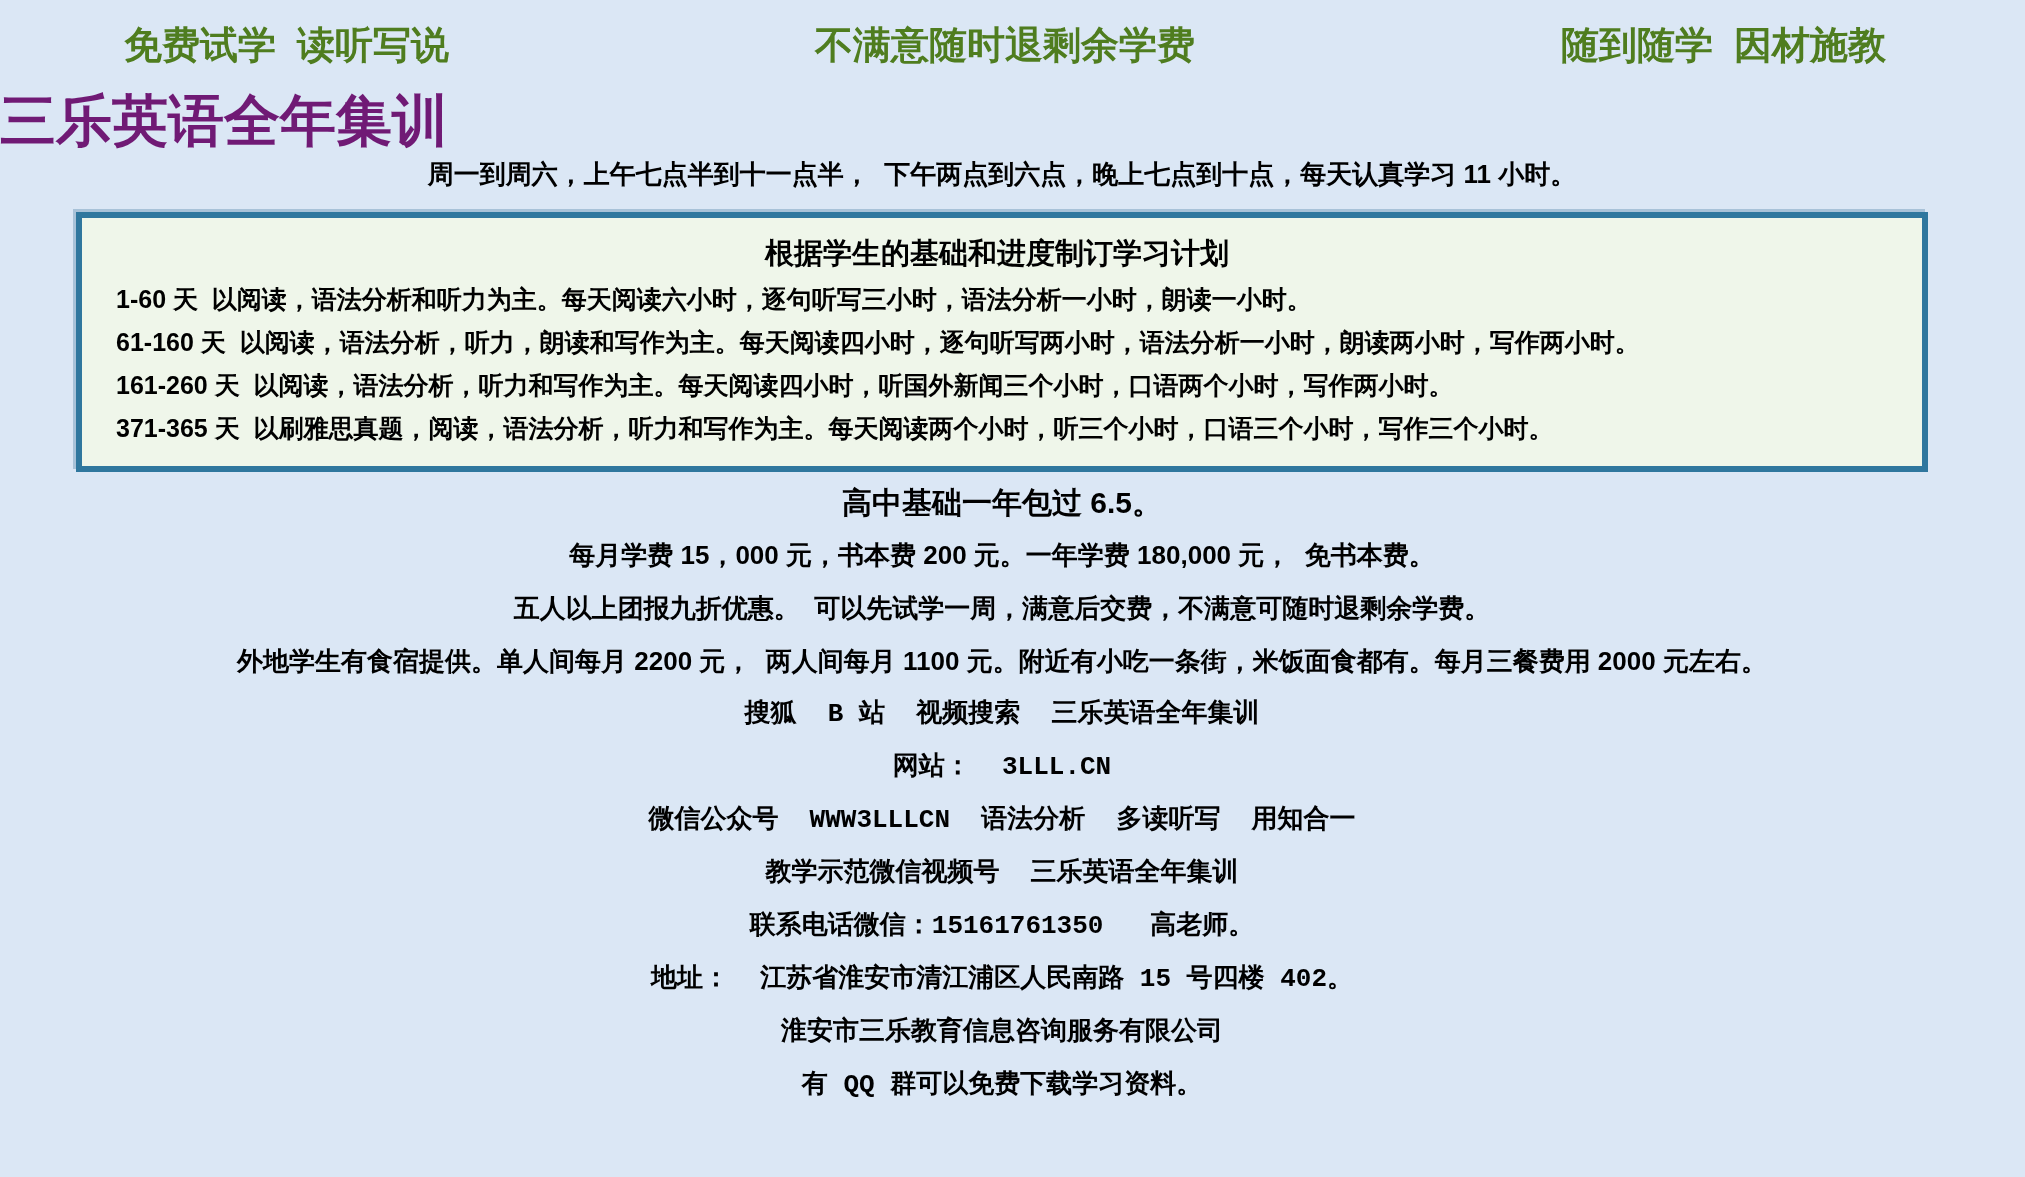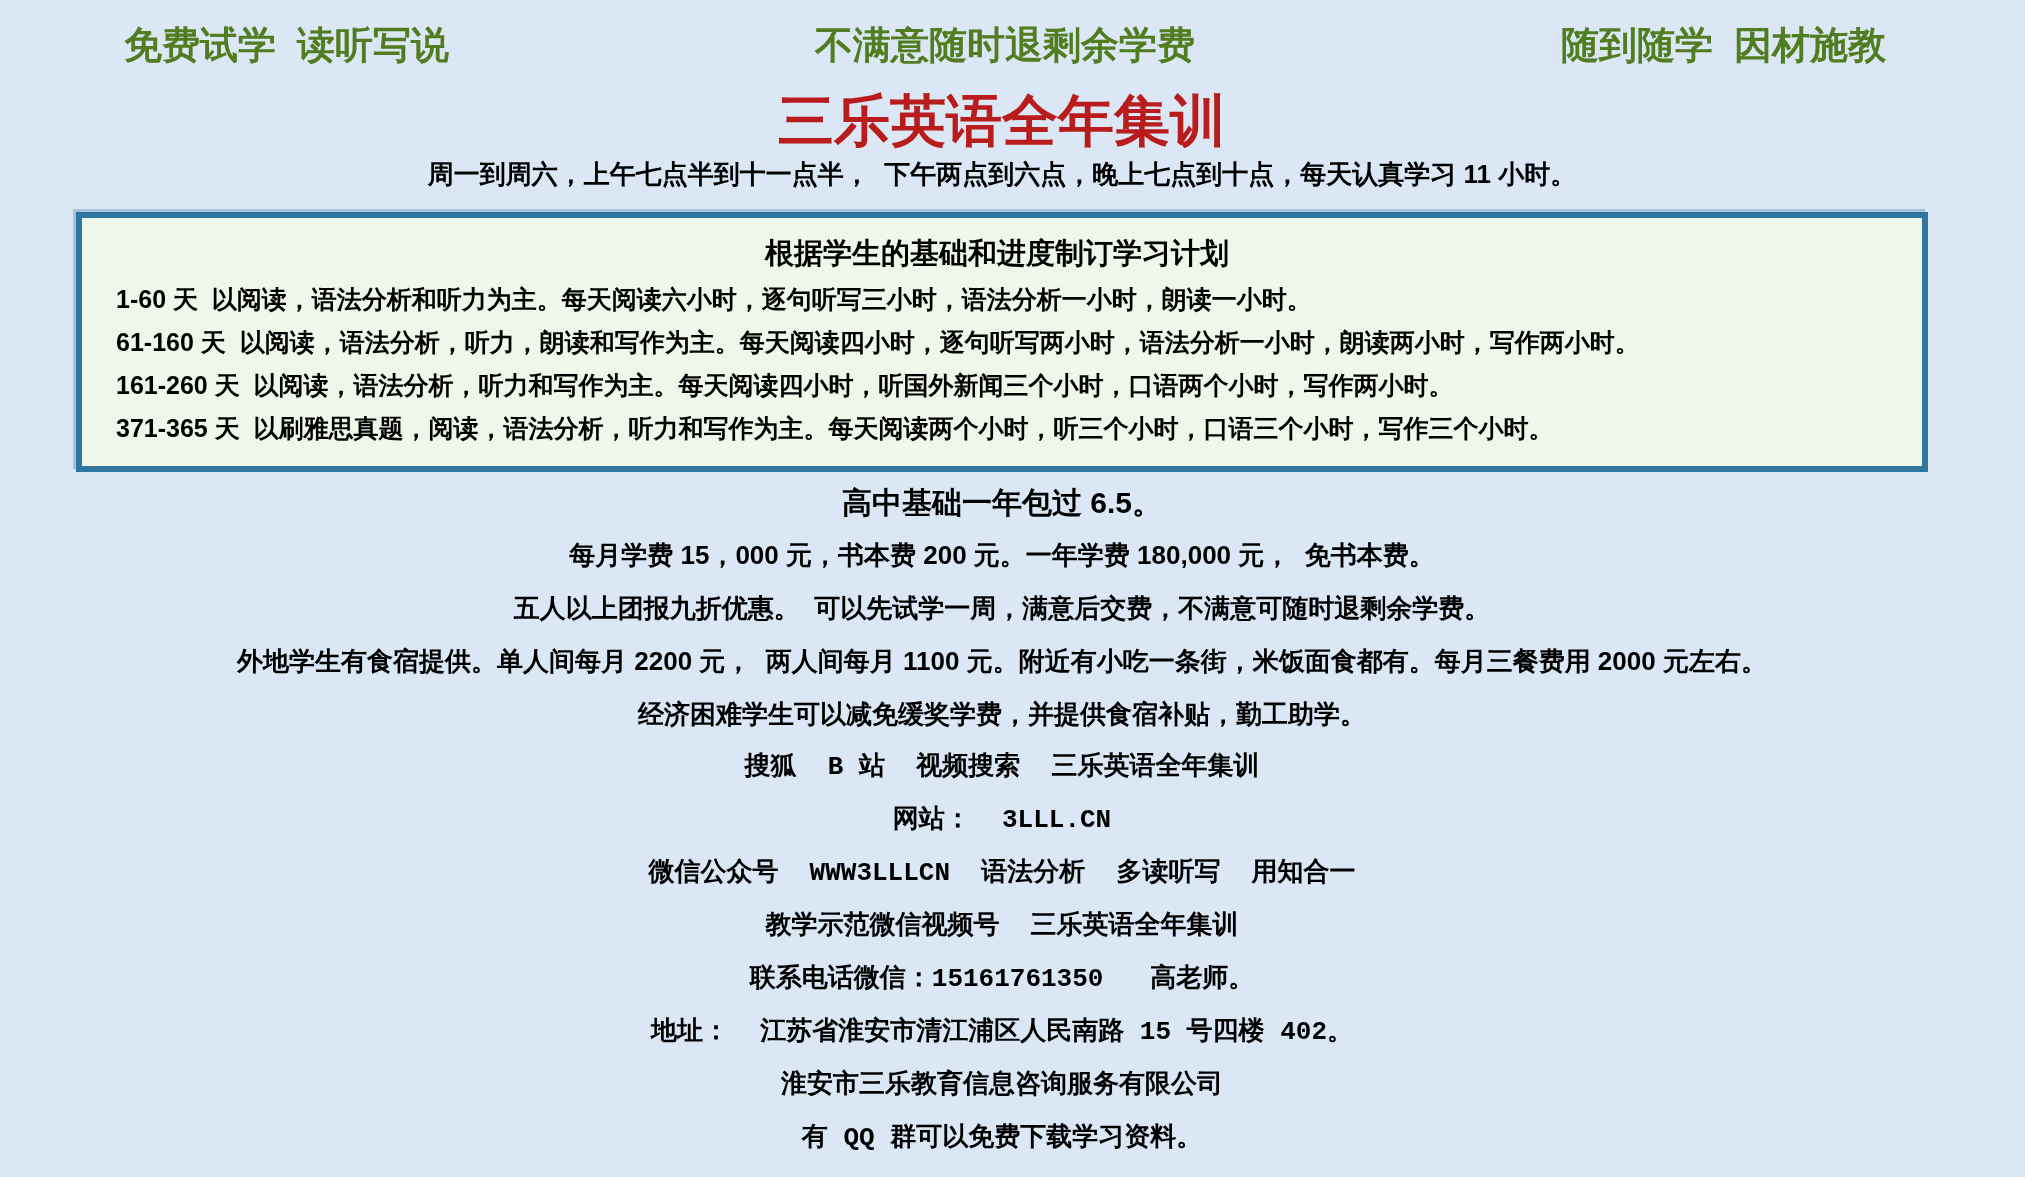--- a/index.html
+++ b/index.html
@@ -25,25 +25,25 @@
     justify-content: space-between;
     align-items: flex-start;
     padding: 20px 118px 0 124px;
     color: #4f7d1f;
     font-size: 38px;
     line-height: 50px;
   }
 
   
   .page-title {
-    text-align: center;
+    text-align: left;
     font-size: 56px;
     line-height: 70px;
     margin-top: 16px;
-    color: #b91c1c;
+    color: #701a75;
   }
 
   
   .schedule {
     text-align: center;
     font-size: 26px;
     line-height: 36px;
   }
 
   
@@ -99,21 +99,20 @@
     <div class="plan-item txt">61-160 天  以阅读，语法分析，听力，朗读和写作为主。每天阅读四小时，逐句听写两小时，语法分析一小时，朗读两小时，写作两小时。</div>
     <div class="plan-item txt">161-260 天  以阅读，语法分析，听力和写作为主。每天阅读四小时，听国外新闻三个小时，口语两个小时，写作两小时。</div>
     <div class="plan-item txt">371-365 天  以刷雅思真题，阅读，语法分析，听力和写作为主。每天阅读两个小时，听三个小时，口语三个小时，写作三个小时。</div>
   </div>
 
   <div class="lines">
     <div class="center-line big txt">高中基础一年包过 6.5。</div>
     <div class="center-line txt">每月学费 15，000 元，书本费 200 元。一年学费 180,000 元，  免书本费。</div>
     <div class="center-line txt">五人以上团报九折优惠。  可以先试学一周，满意后交费，不满意可随时退剩余学费。</div>
     <div class="center-line txt">外地学生有食宿提供。单人间每月 2200 元，  两人间每月 1100 元。附近有小吃一条街，米饭面食都有。每月三餐费用 2000 元左右。</div>
-    <div class="center-line txt">经济困难学生可以减免缓奖学费，并提供食宿补贴，勤工助学。</div>
 
     <div class="center-line contact txt">搜狐  B 站  视频搜索  三乐英语全年集训</div>
     <div class="center-line contact txt">网站：  3LLL.CN</div>
     <div class="center-line contact txt">微信公众号  WWW3LLLCN  语法分析  多读听写  用知合一</div>
     <div class="center-line contact txt">教学示范微信视频号  三乐英语全年集训</div>
     <div class="center-line contact txt">联系电话微信：15161761350   高老师。</div>
     <div class="center-line contact txt">地址：  江苏省淮安市清江浦区人民南路 15 号四楼 402。</div>
     <div class="center-line contact txt">淮安市三乐教育信息咨询服务有限公司</div>
     <div class="center-line contact txt">有 QQ 群可以免费下载学习资料。</div>
   </div>

